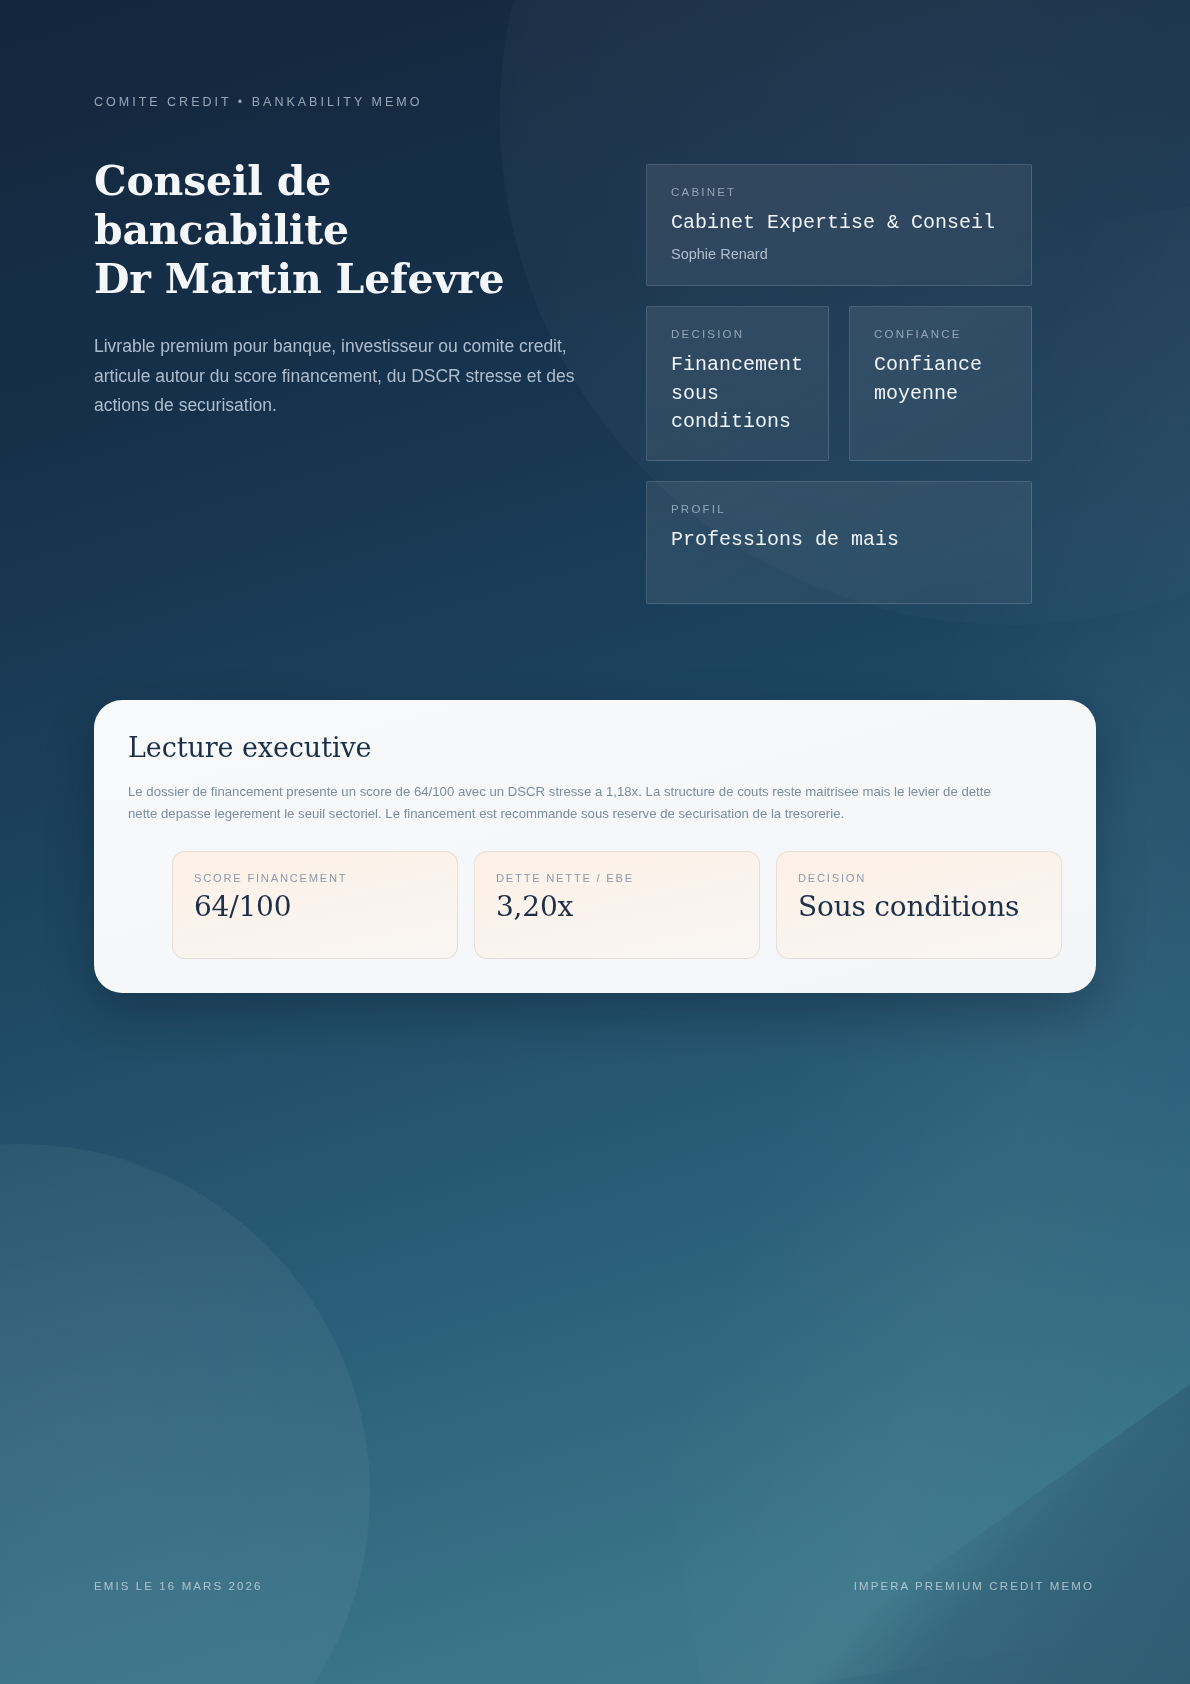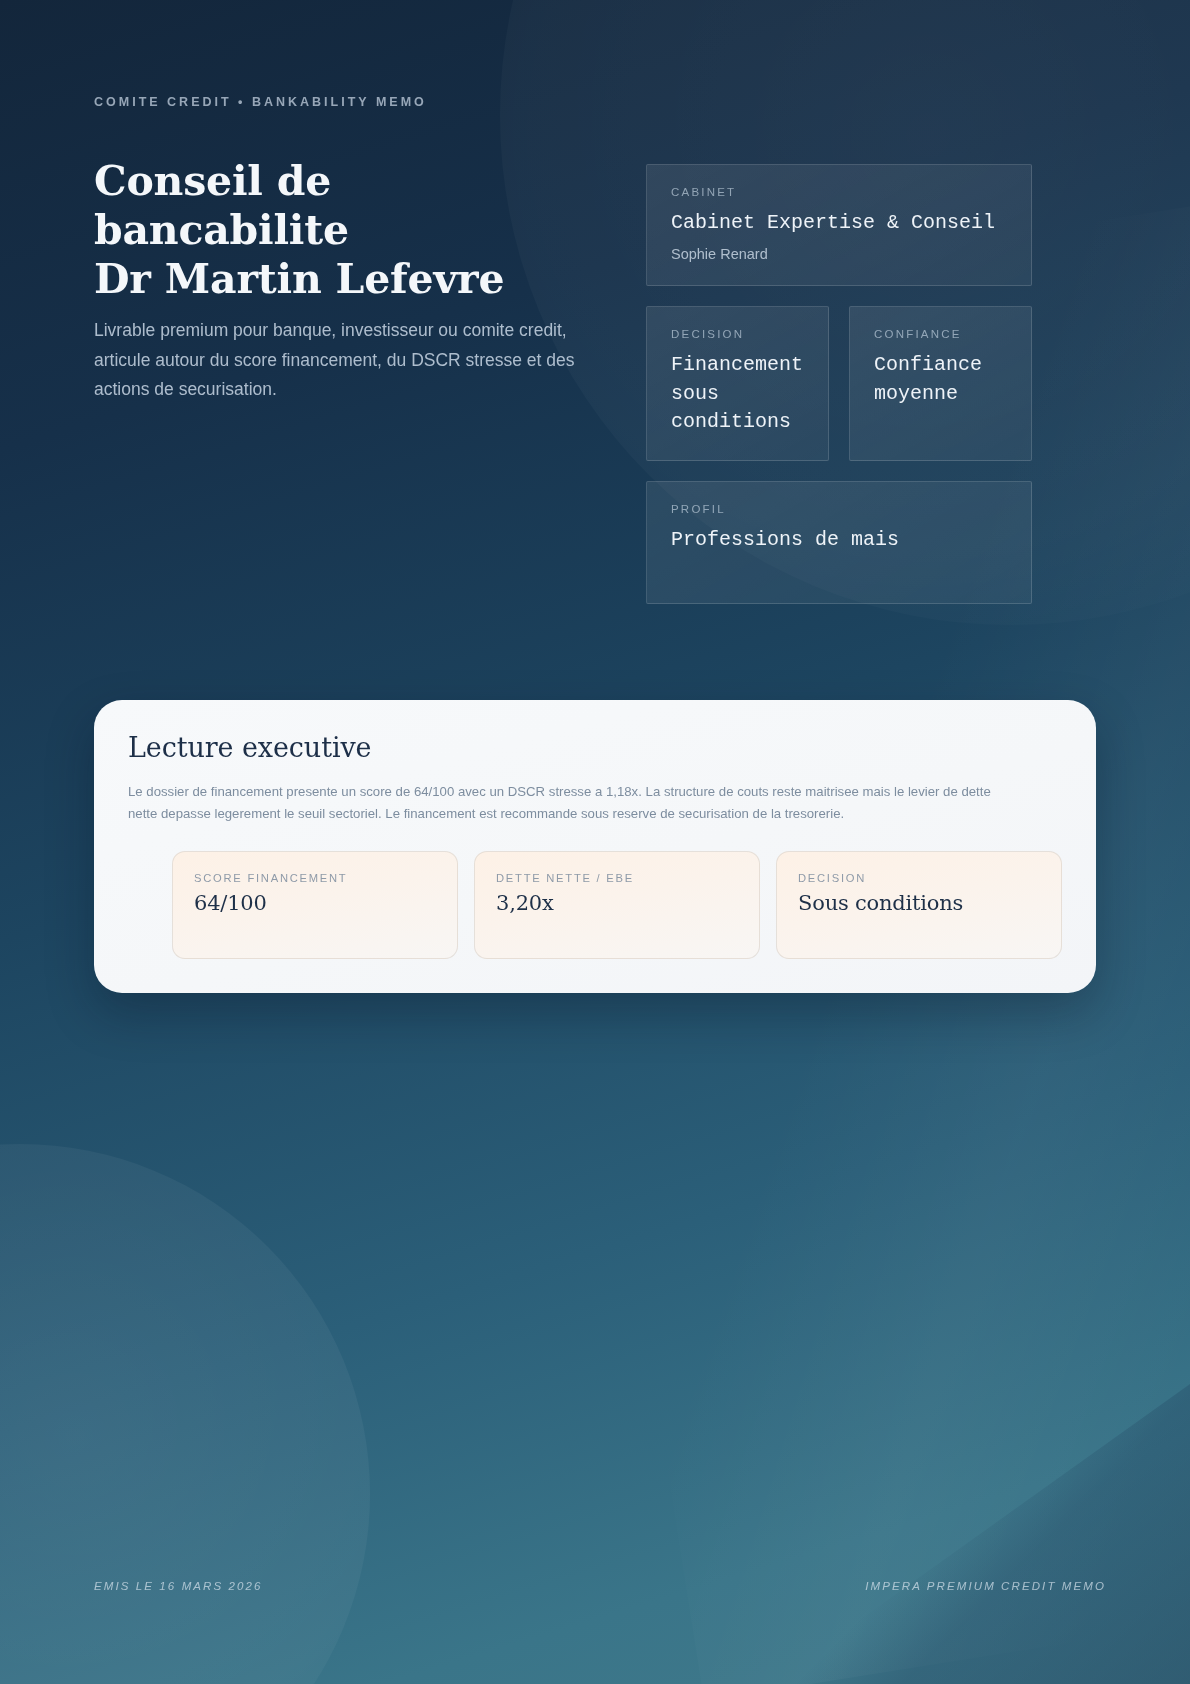--- a/index.html
+++ b/index.html
@@ -100,42 +100,42 @@
     height: 100%;
     padding: 95px 94px 0 94px;
   }
 
   
   .eyebrow {
     font-size: 12.5px;
     letter-spacing: 3.0px;
     color: rgba(206,220,233,0.70);
     text-transform: uppercase;
-    font-weight: 700;
+    font-weight: 400;
   }
 
   
   .hero {
     display: flex;
     gap: 56px;
     margin-top: 48px;
   }
   .hero-left { width: 496px; flex: none; }
   .hero-right { width: 386px; flex: none; padding-top: 7px; }
 
   h1.title {
     font-family: "DejaVu Serif", "Liberation Serif", serif;
     font-weight: 700;
     font-size: 41px;
     line-height: 1.19;
     color: #f4f7fa;
     letter-spacing: -0.2px;
   }
   .lede {
-    margin-top: 13px;
+    margin-top: 29px;
     font-size: 17.5px;
     line-height: 1.67;
     color: rgba(202,216,230,0.84);
     font-weight: 300;
     max-width: 495px;
   }
 
   
   .meta-card {
     background: linear-gradient(150deg,
@@ -216,42 +216,41 @@
   }
   .kpi-label {
     font-size: 11.2px;
     letter-spacing: 1.75px;
     text-transform: uppercase;
     color: #8e9aa8;
     margin-bottom: 7px;
   }
   .kpi-value {
     font-family: "DejaVu Serif", "Liberation Serif", serif;
-    font-size: 21px;
+    font-size: 28px;
     line-height: 1.15;
     color: #1e3048;
     font-weight: 400;
     letter-spacing: -0.2px;
   }
 
   
   .footer {
     position: absolute;
     left: 94px;
-    right: 84px;
+    right: 96px;
     bottom: 92px;
     display: flex;
     justify-content: space-between;
     align-items: center;
     z-index: 6;
     font-size: 11.5px;
     letter-spacing: 2.1px;
     text-transform: uppercase;
     color: rgba(216,228,238,0.70);
-    font-style: italic;
   }
 </style>
 </head>
 <body>
 
 <div class="page">
 
   <div class="blob blob-top-right"></div>
   <div class="blob blob-bottom-left"></div>
   <div class="sheen sheen-diag"></div>

